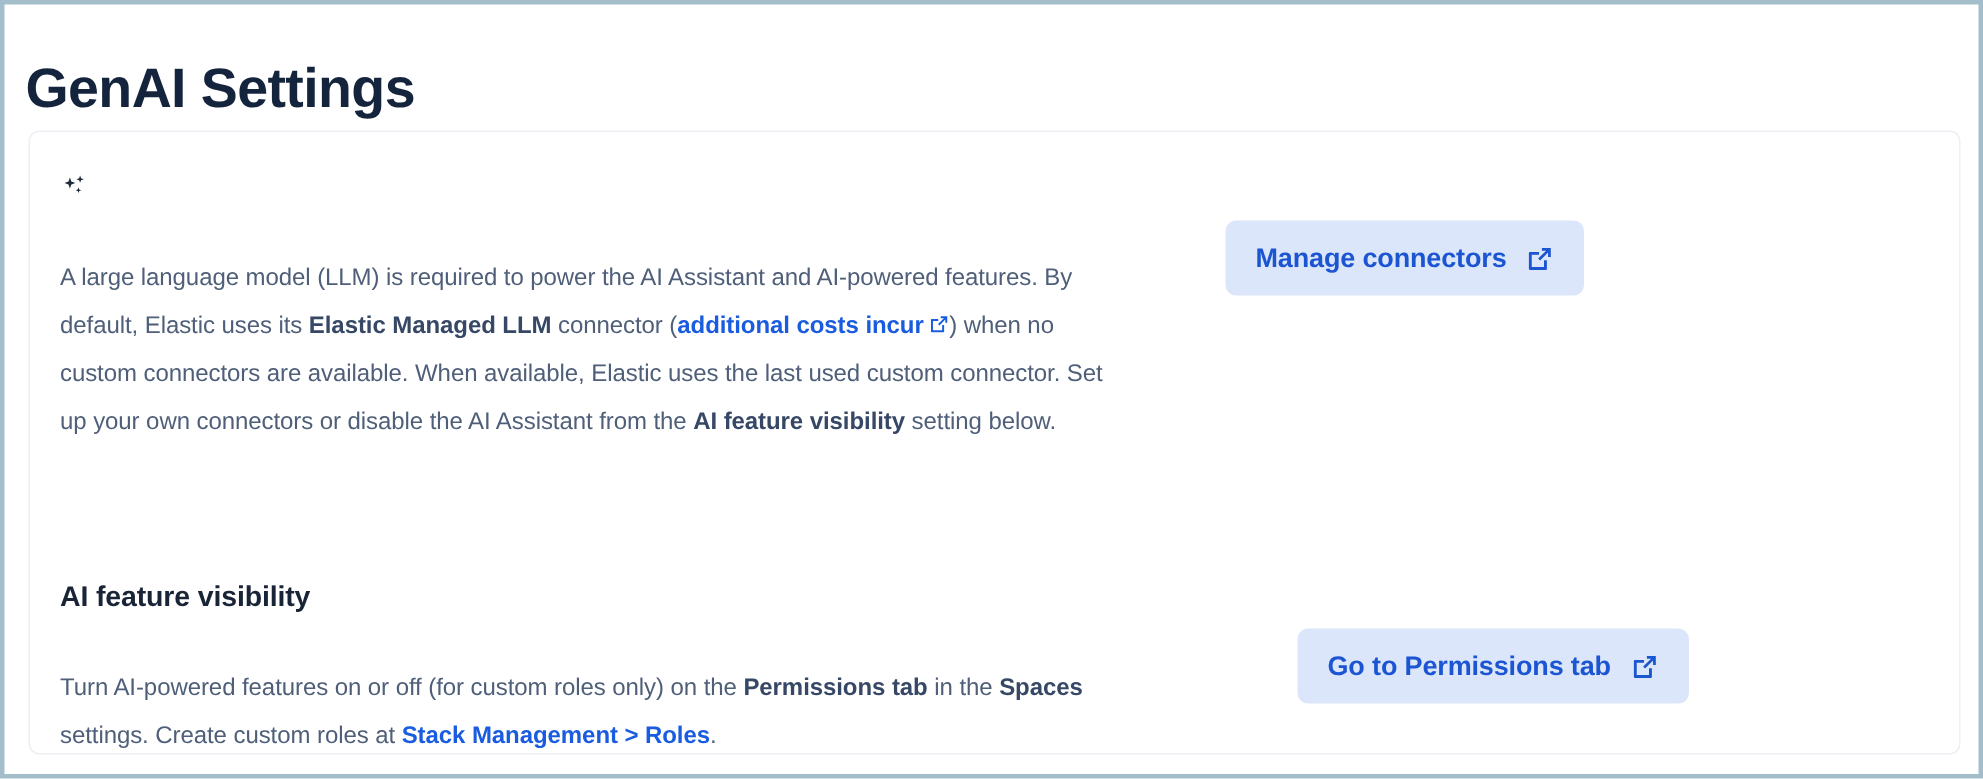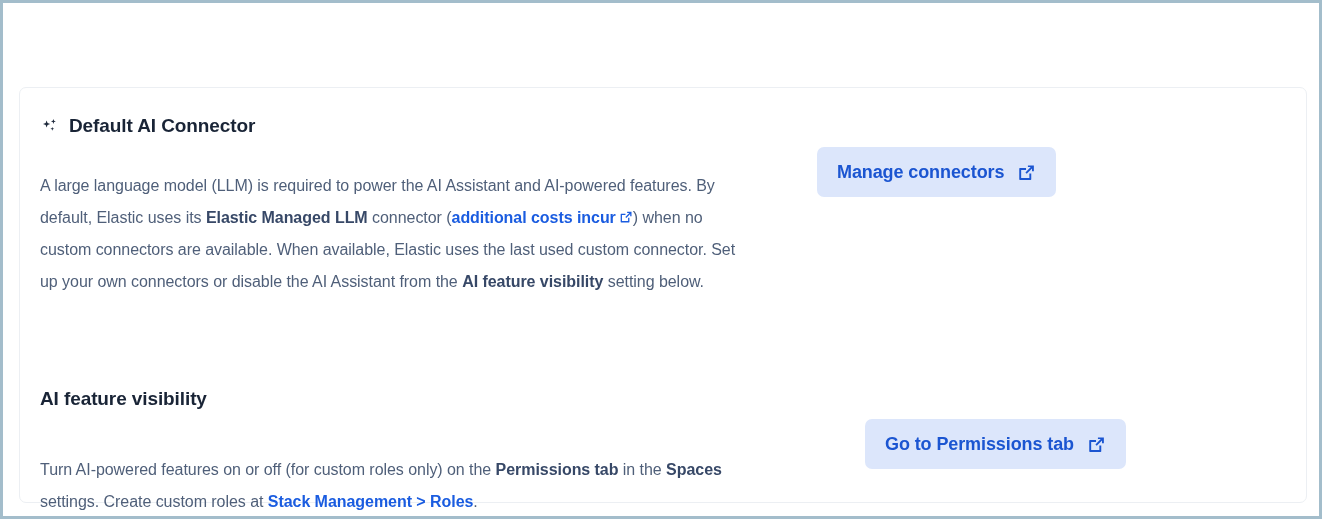--- a/index.html
+++ b/index.html
@@ -91,21 +91,21 @@
     font-size: 16px;
     line-height: 32px;
     color: #4f5f79;
     letter-spacing: -0.05px;
   }
   .section-connector .body-copy {
     top: 66px;
     width: 712px;
   }
   .section-visibility .body-copy {
-    top: 75px;
+    top: 64px;
     width: 728px;
   }
 
   .body-copy b {
     font-weight: 700;
     color: #374867;
   }
 
   .inline-link {
     color: #1a5ce0;
@@ -153,34 +153,34 @@
   }
 
   .btn-manage { left: 797px; top: 59px; }
   .btn-permissions { left: 797px; top: 56px; margin-left: 48px; }
 </style>
 </head>
 <body>
 
 <div class="page-frame">
 
+  <h1 class="page-title">GenAI Settings</h1>
 
   <div class="panel">
 
     <div class="section section-connector">
 
       <div class="section-head">
         <span class="sparkles-icon">
           <svg viewBox="0 0 20 20" width="20" height="20" aria-hidden="true">
             <path d="M6.6 3.4 L7.55 6.05 L10.2 7.0 L7.55 7.95 L6.6 10.6 L5.65 7.95 L3.0 7.0 L5.65 6.05 Z" fill="#1f2a3c"></path>
             <path d="M13.4 2.0 L14.05 3.8 L15.85 4.45 L14.05 5.1 L13.4 6.9 L12.75 5.1 L10.95 4.45 L12.75 3.8 Z" fill="#1f2a3c"></path>
             <path d="M12.3 9.9 L12.8 11.3 L14.2 11.8 L12.8 12.3 L12.3 13.7 L11.8 12.3 L10.4 11.8 L11.8 11.3 Z" fill="#1f2a3c"></path>
           </svg>
         </span>
-        <span class="section-head-title">Default AI Connector</span>
       </div>
 
       <p class="body-copy"><span>A large language model (LLM) is required to power the AI Assistant and AI-powered features. By default, Elastic uses its </span><b>Elastic Managed LLM</b><span> connector (</span><a href="#" class="inline-link"><span>additional costs incur</span><span class="ext-inline-icon"><svg viewBox="0 0 16 16" width="14" height="14" aria-hidden="true">
                 <path d="M2.4 4.2 h5.0 v1.5 h-4.0 v7.0 h7.0 v-3.9 h1.5 v5.0 a0.5 0.5 0 0 1 -0.5 0.5 h-9.0 a0.5 0.5 0 0 1 -0.5 -0.5 v-9.0 a0.5 0.5 0 0 1 0.5 -0.6 z" fill="#1a5ce0"></path>
                 <path d="M9.3 2.1 h5.0 v5.0 h-1.5 v-2.5 l-4.5 4.5 l-1.05 -1.05 l4.5 -4.5 h-2.45 z" fill="#1a5ce0"></path>
               </svg></span></a><span>) when no custom connectors are available. When available, Elastic uses the last used custom connector. Set up your own connectors or disable the AI Assistant from the </span><b>AI feature visibility</b><span> setting below.</span></p>
 
       <button class="action-button btn-manage">
         <span class="btn-label">Manage connectors</span>
         <span class="btn-ext-icon">

